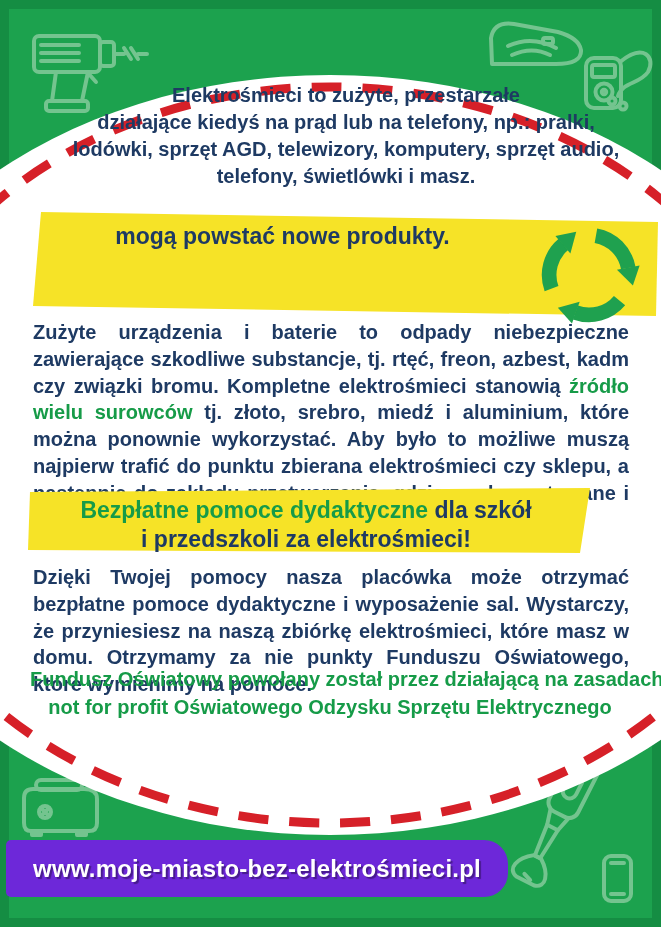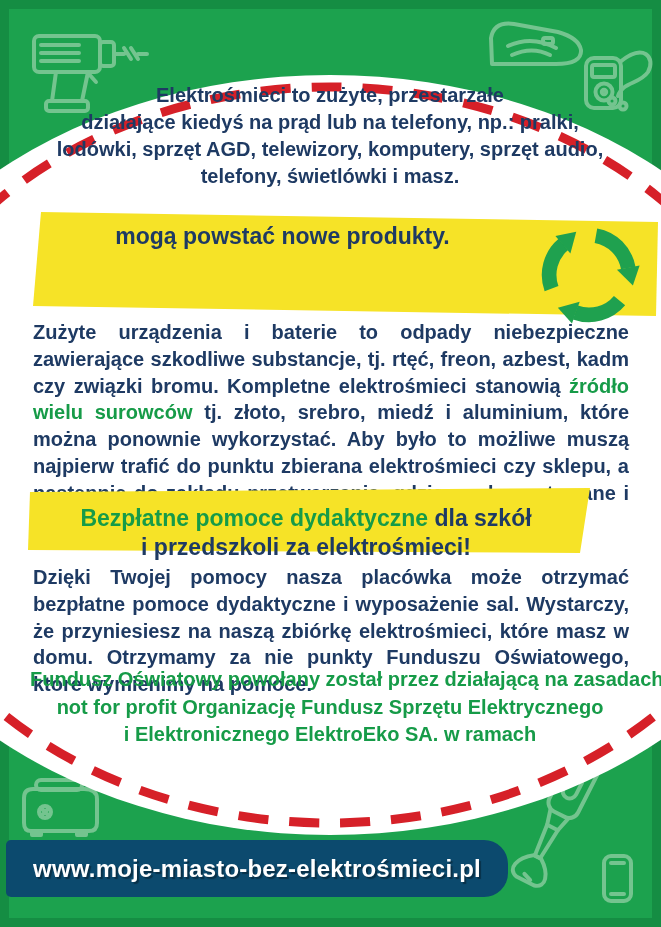--- a/index.html
+++ b/index.html
@@ -10,21 +10,21 @@
     overflow:hidden;
     outline:1px solid #c6c6c6;
     font-family:"Liberation Sans", sans-serif;
   }
   .bg-layer{position:absolute;left:0;top:0;width:661px;height:927px;}
   .abs{position:absolute;}
   
   .navy{color:#1E3A63;}
   .greentx{color:#169B48;}
   .intro{
-    left:30px;top:82px;width:600px;
+    left:46px;top:82px;width:600px;
     font-size:20px;line-height:27px;font-weight:bold;
     text-align:center;color:#1E3A63;
   }
   .intro div{white-space:nowrap;}
   .band{background:#F6E327;}
   .band1-bg{
     left:28px;top:210px;width:630px;height:106px;
     clip-path:polygon(13px 2px,630px 12px,628px 106px,5px 96px);
   }
   .band2-bg{
@@ -32,38 +32,37 @@
     clip-path:polygon(4px 6px,564px 2px,554px 67px,2px 64px);
   }
   .band1-text{
     left:30px;top:221px;width:505px;
     font-size:23px;line-height:30px;font-weight:bold;text-align:center;
   }
   .band2-text{
     left:28px;top:496px;width:556px;
     font-size:23px;line-height:29px;font-weight:bold;text-align:center;
     color:#1E3A63;
-    margin-top:8px;
   }
   .para{
     left:33px;width:596px;
     font-size:20px;line-height:26.8px;font-weight:bold;
     text-align:justify;color:#1E3A63;
   }
   .p-hazard{top:319px;}
   .p-help{top:564px;}
   .fund{
     left:30px;top:666px;width:600px;
     font-size:20px;line-height:27.5px;font-weight:bold;
     text-align:center;color:#169B48;
   }
   .fund div{white-space:nowrap;}
   .website-banner{
     left:6px;top:840px;width:502px;height:57px;
-    background:#0c4a6e;
+    background:#6d28d9;
     border-radius:5px 24px 24px 5px;
     display:flex;align-items:center;justify-content:center;
     cursor:pointer;
   }
   .website-banner span{
     color:#ffffff;font-size:24px;font-weight:bold;letter-spacing:.2px;
     text-shadow:2px 2px 1px rgba(0,0,0,0.35);
     white-space:nowrap;
   }
   .recycle-wrap{left:523px;top:212px;width:132px;height:126px;}
@@ -171,21 +170,20 @@
   <div class="abs band band2-bg"></div>
   <div class="abs band2-text">
     <div><span class="greentx">Bezpłatne pomoce dydaktyczne</span><span class="navy"> dla szkół</span></div>
     <div class="navy">i przedszkoli za elektrośmieci!</div>
   </div>
 
   <div class="abs para p-help">Dzięki Twojej pomocy nasza placówka może otrzymać bezpłatne pomoce dydaktyczne i wyposażenie sal. Wystarczy, że przyniesiesz na naszą zbiórkę elektrośmieci, które masz w domu. Otrzymamy za nie punkty Funduszu Oświatowego, które wymienimy na pomoce.</div>
 
   <div class="abs fund">
     <div>Fundusz Oświatowy powołany został przez działającą na zasadach</div>
-    <div>not for profit Organizację Fundusz Sprzętu Elektrycznego</div>
-    <div>i Elektronicznego ElektroEko SA. w ramach</div>
+    <div>not for profit Oświatowego Odzysku Sprzętu Elektrycznego</div>
   </div>
 
   <div class="abs website-banner">
     <span>www.moje-miasto-bez-elektrośmieci.pl</span>
   </div>
 
 </div>
 
 </body></html>

